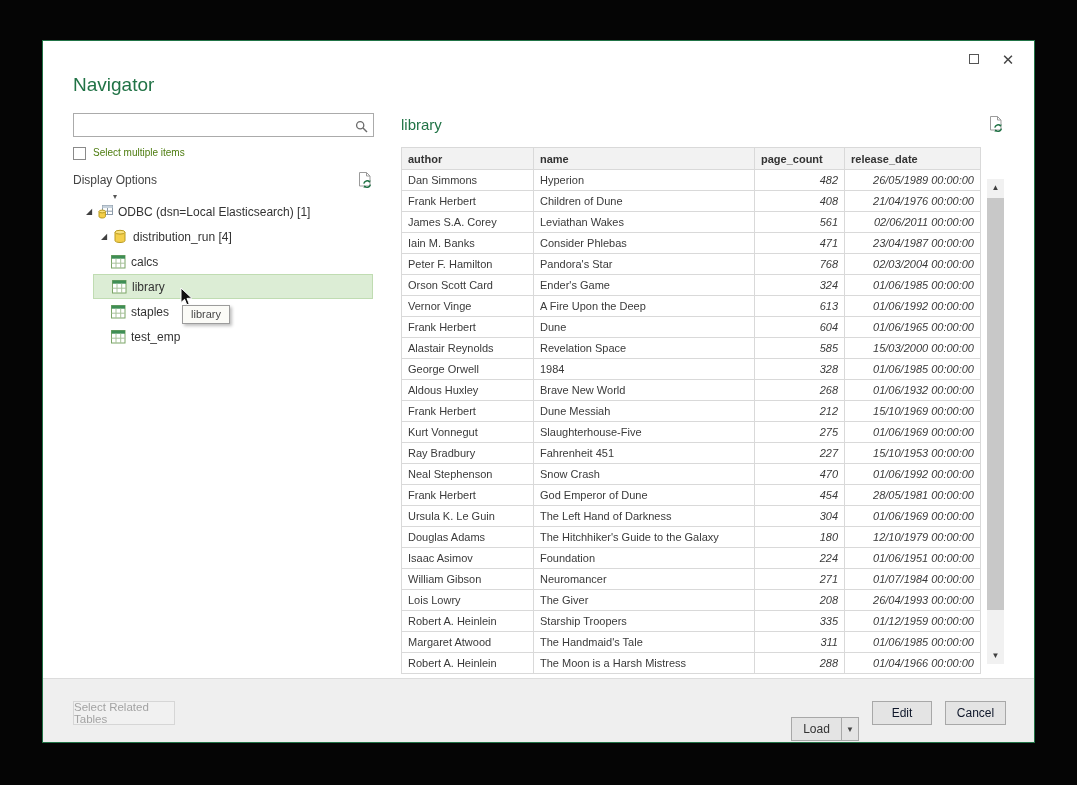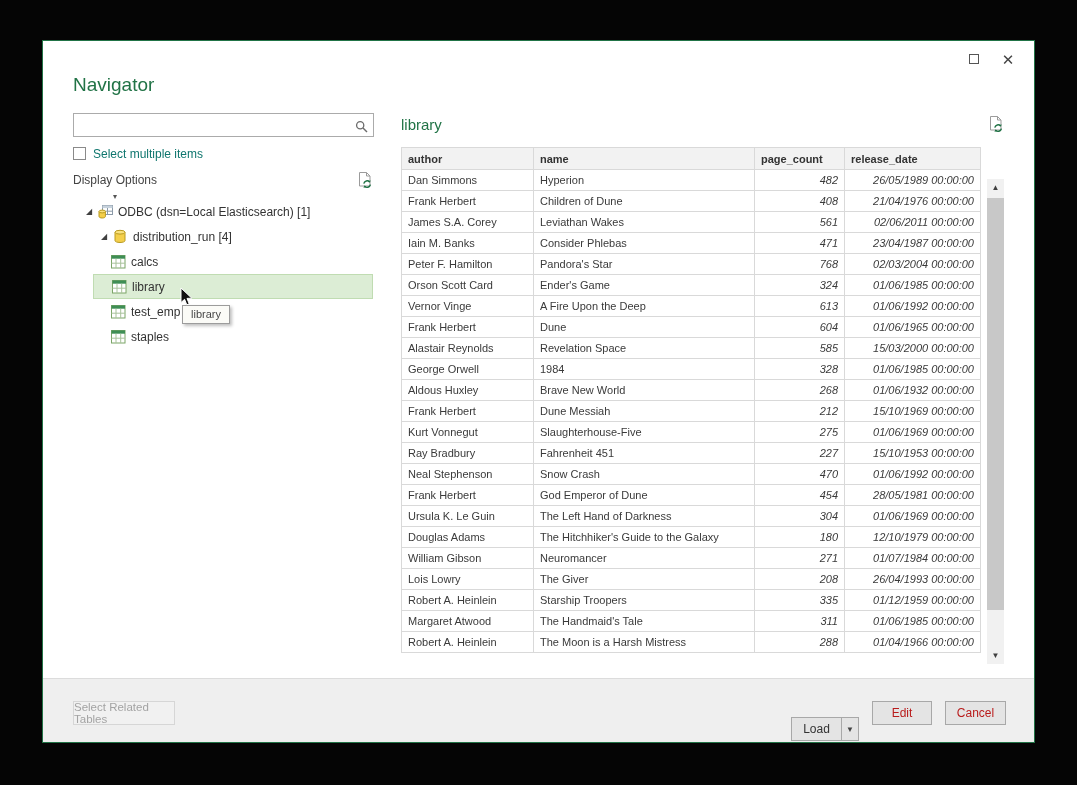--- a/index.html
+++ b/index.html
@@ -19,21 +19,21 @@
   .max-glyph { width:10px; height:10px; border:1px solid #555; display:block; }
   .close-glyph { font-size:15px; line-height:15px; color:#444; }
 
   .dlg-title { position:absolute; left:30px; top:33px; font-size:19px; color:#217346; }
 
   
   .search-box { position:absolute; left:30px; top:72px; width:301px; height:24px; border:1px solid #ababab; background:#fff; }
   .search-box input { position:absolute; left:4px; top:1px; width:272px; height:20px; border:none; outline:none; font-size:12px; font-family:"Liberation Sans",sans-serif; }
   .search-icon { position:absolute; right:5px; top:5px; }
 
-  .chk-row { position:absolute; left:30px; top:106px; display:flex; align-items:flex-start; gap:7px; font-size:12px; color:#0f766e; }
+  .chk-row { position:absolute; left:30px; top:106px; display:flex; align-items:flex-start; gap:7px; font-size:10px; color:#4d7c0f; }
   .checkbox { width:13px; height:13px; border:1px solid #8a8a8a; background:#fff; display:inline-block; }
 
   .opts-row { position:absolute; left:30px; top:132px; width:301px; height:18px; font-size:12px; color:#444; }
   .opts-label { display:inline-flex; align-items:center; gap:5px; cursor:default;flex-direction:column; }
   .caret { font-size:8px; color:#555; }
   .opts-refresh { position:absolute; right:0; top:-2px; }
 
   
   .tree { position:absolute; left:30px; top:158px; width:315px; font-size:12px; color:#333; }
   .tree-row { height:25px; display:flex; align-items:center; white-space:nowrap; }
@@ -64,21 +64,21 @@
 
   
   .scrollbar { position:absolute; left:944px; top:138px; width:17px; height:485px; background:#f1f1f1; }
   .sb-arrow { height:17px; display:flex; align-items:center; justify-content:center; font-size:8px; color:#3f3f3f; background:#f1f1f1; }
   .sb-track { position:relative; height:451px; }
   .sb-thumb { position:absolute; left:0; top:2px; width:17px; height:412px; background:#c8c8c8; }
 
   
   .footer { position:absolute; left:0; bottom:0; width:100%; height:64px; background:#efefef; border-top:1px solid #dcdcdc; }
   .btn { position:absolute; top:22px; height:24px; display:flex; align-items:center; justify-content:center;
-         font-size:12px; color:#b91c1c; background:#e4e4e4; border:1px solid #a8a8a8; cursor:default; }
+         font-size:12px; color:#0f172a; background:#e4e4e4; border:1px solid #a8a8a8; cursor:default; }
   .btn-disabled { left:30px; width:102px; background:#f1f1f1; border:1px solid #d6d6d6; color:#a3a3a3; font-size:11.5px; }
   .btn-group { position:absolute; left:748px; top:38px; height:33px; display:flex;border-radius:10px; }
   .btn-main { width:50px; height:24px; display:flex; align-items:center; justify-content:center; font-size:12px; color:#333;
               background:#e4e4e4; border:1px solid #a8a8a8; border-right:none; }
   .btn-arrow { width:18px; height:24px; display:flex; align-items:center; justify-content:center; font-size:8px; color:#444;
                background:#e4e4e4; border:1px solid #a8a8a8; }
   .btn-edit { left:829px; width:60px; }
   .btn-cancel { left:902px; width:61px; }
 </style>
 </head>
@@ -185,34 +185,34 @@
           <span class="twisty"></span>
           <span class="node-icon">
             <svg width="15" height="14" viewBox="0 0 15 14">
               <rect x="0.5" y="0.5" width="13.5" height="12.5" fill="#fff" stroke="#7ba567"></rect>
               <rect x="0.5" y="0.5" width="13.5" height="3.2" fill="#3e8e55"></rect>
               <line x1="5" y1="3.7" x2="5" y2="13" stroke="#a8c29b"></line>
               <line x1="9.7" y1="3.7" x2="9.7" y2="13" stroke="#a8c29b"></line>
               <line x1="0.5" y1="8.2" x2="14" y2="8.2" stroke="#a8c29b"></line>
             </svg>
           </span>
-          <span class="node-label">test_emp</span>
+          <span class="node-label">staples</span>
         </div>
         <div class="tree-row lvl2">
           <span class="twisty"></span>
           <span class="node-icon">
             <svg width="15" height="14" viewBox="0 0 15 14">
               <rect x="0.5" y="0.5" width="13.5" height="12.5" fill="#fff" stroke="#7ba567"></rect>
               <rect x="0.5" y="0.5" width="13.5" height="3.2" fill="#3e8e55"></rect>
               <line x1="5" y1="3.7" x2="5" y2="13" stroke="#a8c29b"></line>
               <line x1="9.7" y1="3.7" x2="9.7" y2="13" stroke="#a8c29b"></line>
               <line x1="0.5" y1="8.2" x2="14" y2="8.2" stroke="#a8c29b"></line>
             </svg>
           </span>
-          <span class="node-label">staples</span>
+          <span class="node-label">test_emp</span>
         </div>
       </div>
 
     <div class="tooltip">library</div>
     <span class="cursor">
       <svg width="14" height="20" viewBox="0 0 14 20">
         <path d="M1 1 L1 15.5 L4.6 12.3 L6.8 17.8 L9.2 16.8 L7 11.4 L11.8 11.2 Z" fill="#111" stroke="#fff" stroke-width="1"></path>
       </svg>
     </span>
 
@@ -347,20 +347,26 @@
               <td class="num">304</td>
               <td class="num">01/06/1969 00:00:00</td>
             </tr>
             <tr>
               <td class="">Douglas Adams</td>
               <td class="">The Hitchhiker's Guide to the Galaxy</td>
               <td class="num">180</td>
               <td class="num">12/10/1979 00:00:00</td>
             </tr>
             <tr>
+              <td class="">Isaac Asimov</td>
+              <td class="">Foundation</td>
+              <td class="num">224</td>
+              <td class="num">01/06/1951 00:00:00</td>
+            </tr>
+            <tr>
               <td class="">William Gibson</td>
               <td class="">Neuromancer</td>
               <td class="num">271</td>
               <td class="num">01/07/1984 00:00:00</td>
             </tr>
             <tr>
               <td class="">Lois Lowry</td>
               <td class="">The Giver</td>
               <td class="num">208</td>
               <td class="num">26/04/1993 00:00:00</td>

